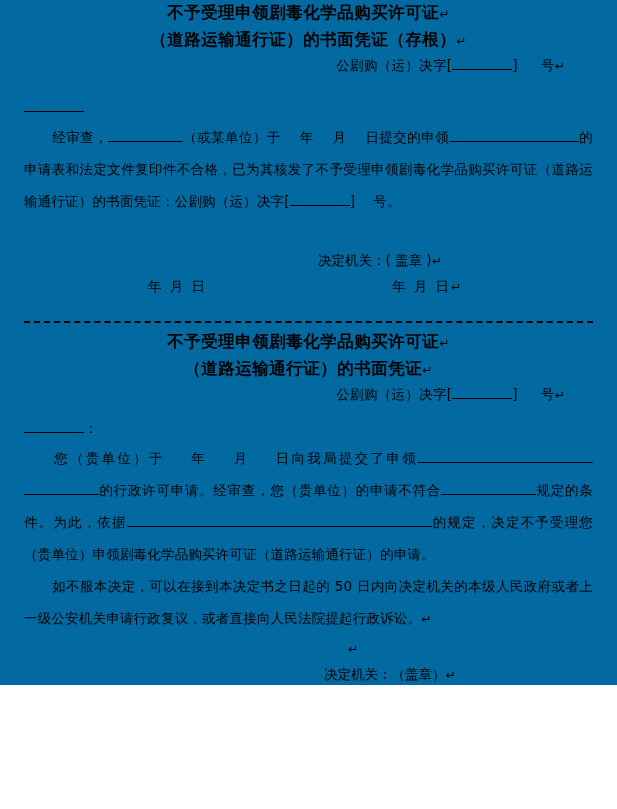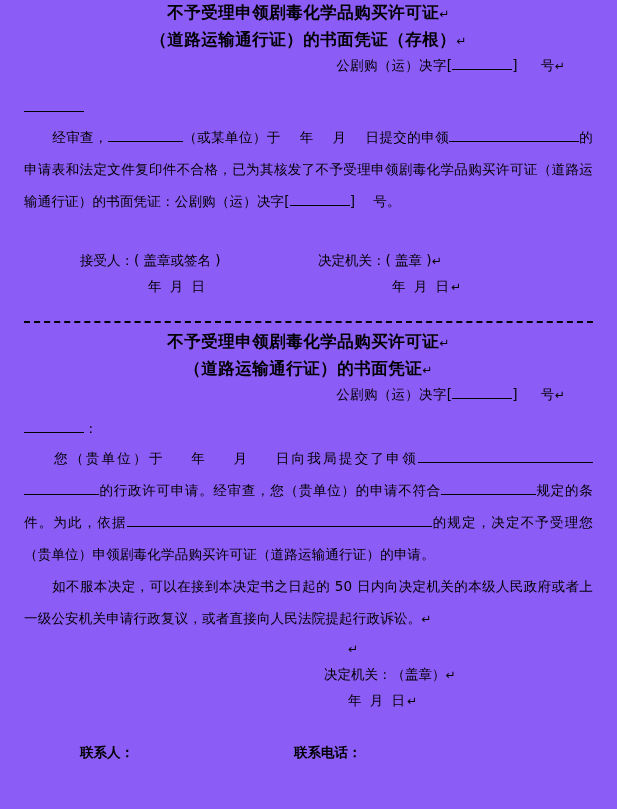--- a/index.html
+++ b/index.html
@@ -7,22 +7,22 @@
     padding: 0;
     background: #ffffff;
   }
   body {
     font-family: "DejaVu Sans", "Liberation Sans", sans-serif;
     color: #000000;
   }
   .page {
     position: relative;
     width: 617px;
-    height: 809px;
-    background: #8b5cf6;
+    height: 685px;
+    background: #0369a1;
     overflow: hidden;
   }
   .doc {
     padding: 0 24px;
     box-sizing: border-box;
     width: 617px;
   }
   .title {
     text-align: center;
     font-size: 16.5px;
@@ -144,21 +144,20 @@
     </div>
 
     <div class="spacer-md"></div>
     <div class="lead-blank"><span class="blank b-60"></span></div>
 
     <div class="body-text">
       <span class="indent"></span><span>经审查，</span><span class="blank b-75"></span><span>（或某单位）于</span>&nbsp;&nbsp;&nbsp;&nbsp;<span>年</span>&nbsp;&nbsp;&nbsp;&nbsp;<span>月</span>&nbsp;&nbsp;&nbsp;&nbsp;<span>日提交的申领</span><span class="blank b-130"></span><span>的申请表和法定文件复印件不合格，已为其核发了不予受理申领剧毒化学品购买许可证（道路运输通行证）的书面凭证：公剧购（运）决字[</span><span class="blank b-60"></span><span>]</span>&nbsp;&nbsp;&nbsp;&nbsp;<span>号。</span>
     </div>
 
     <div class="sig-row">
-      <span class="sig-left">接受人：( 盖章或签名 )</span>
       <span class="sig-right"><span>决定机关：( 盖章 )</span><span class="pilcrow">↵</span></span>
     </div>
 
     <div class="date-row">
       <span class="date-left">年    月    日</span>
       <span class="date-right"><span>年    月    日</span><span class="pilcrow">↵</span></span>
     </div>
 
     <hr class="divider">
 

